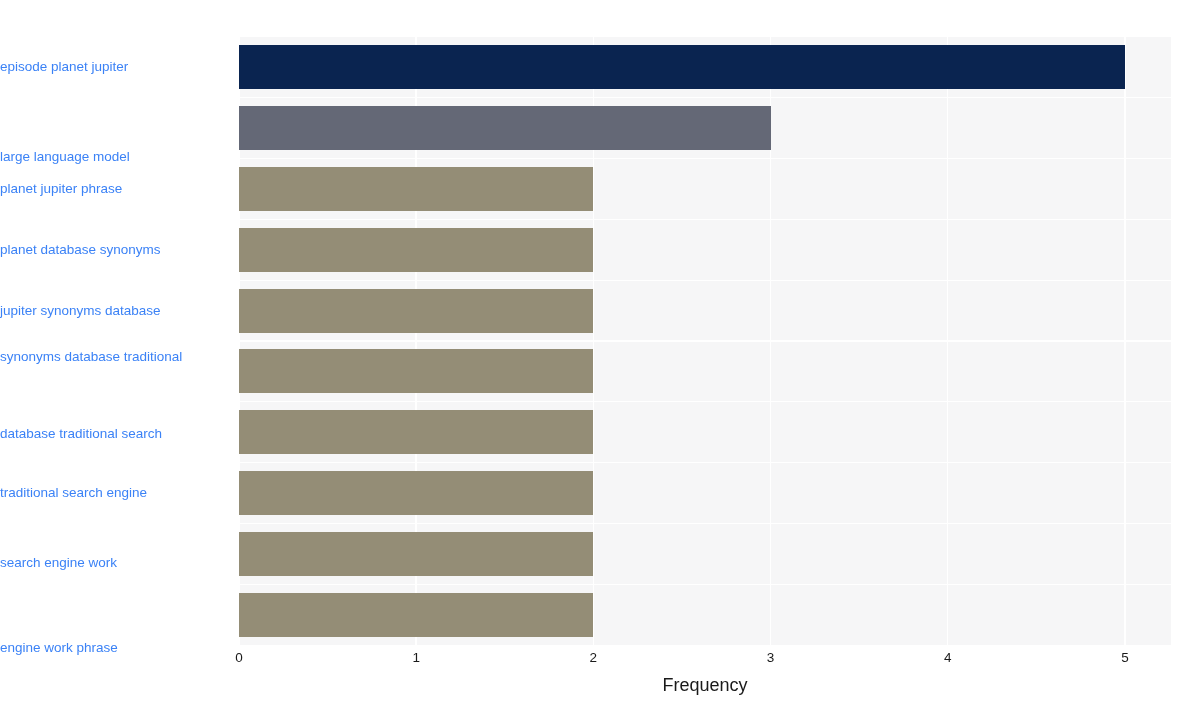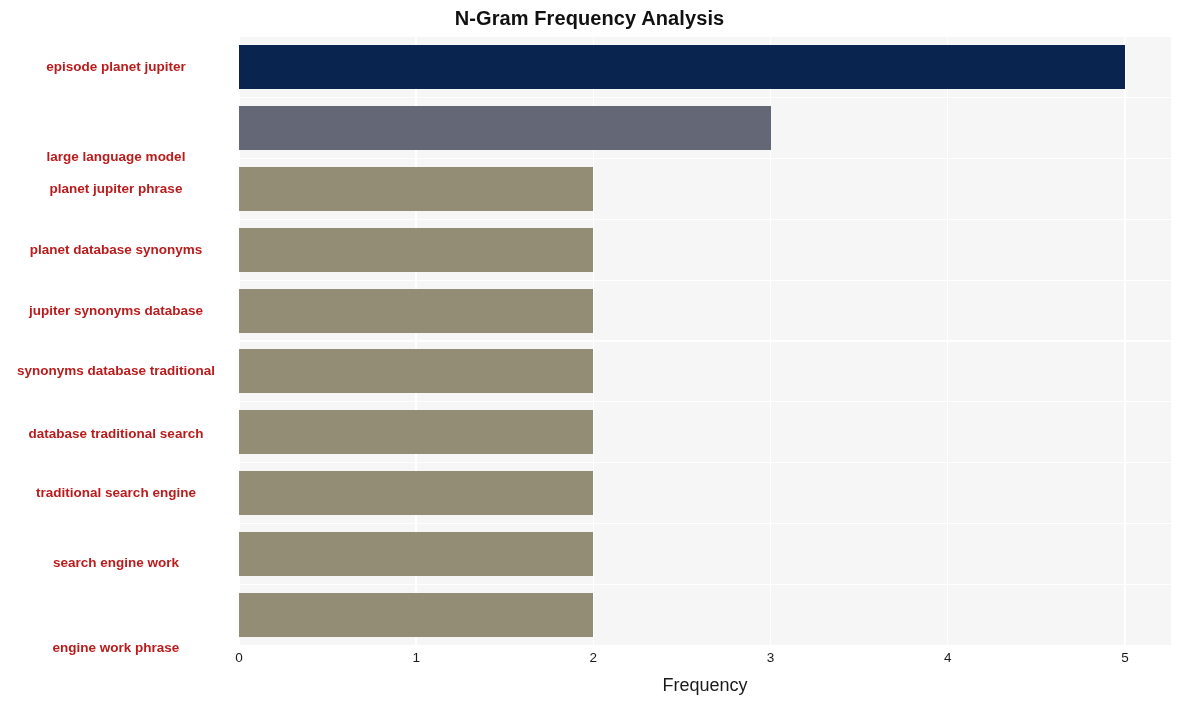--- a/index.html
+++ b/index.html
@@ -66,26 +66,25 @@
   
   .bar {
     position: absolute;
     left: 0;
   }
 
   
   .ytick {
     position: absolute;
     right: 1187px;     
-    text-align: center;
+    text-align: left;
     font-size: 13.5px;
-    color: #b91c1c;
+    color: #3b82f6;
     white-space: nowrap;
     line-height: 1;
-    font-weight: bold;
   }
   #y-tick-layer {
     position: absolute;
     left: 0;
     top: 0;
     width: 232px;
     height: 701px;
   }
   #y-tick-layer .ytick {
     right: 0;
@@ -123,21 +122,20 @@
     font-size: 18px;
     color: #1a1a1a;
     white-space: nowrap;
   }
 </style>
 </head>
 <body>
 
 <div id="figure">
 
-  <div id="chart-title">N-Gram Frequency Analysis</div>
 
   <div id="plot-area">
     <div id="grid-layer">
         <div class="gridline-v" style="left: -0.7px; background: rgb(255, 255, 255);"></div>
         <div class="gridline-v" style="left: 176.486px; background: rgb(255, 255, 255);"></div>
         <div class="gridline-v" style="left: 353.673px; background: rgb(255, 255, 255);"></div>
         <div class="gridline-v" style="left: 530.859px; background: rgb(255, 255, 255);"></div>
         <div class="gridline-v" style="left: 708.045px; background: rgb(255, 255, 255);"></div>
         <div class="gridline-v" style="left: 885.232px; background: rgb(255, 255, 255);"></div>
         <div class="gridline-h" style="top: 60.1px; background: rgb(255, 255, 255);"></div>
@@ -163,21 +161,21 @@
         <div class="bar" title="engine work phrase: 2" style="top: 555.6px; height: 44px; width: 354.373px; background: rgb(148, 141, 118);"></div>
       </div>
   </div>
 
   <div id="y-tick-layer">
       <div class="ytick" style="top: 60.4px;">episode planet jupiter</div>
       <div class="ytick" style="top: 121.2px; margin-top: 29px;">large language model</div>
       <div class="ytick" style="top: 182px;">planet jupiter phrase</div>
       <div class="ytick" style="top: 242.8px;">planet database synonyms</div>
       <div class="ytick" style="top: 303.6px;">jupiter synonyms database</div>
-      <div class="ytick" style="top: 364px; margin-left: 43px;">synonyms database traditional</div>
+      <div class="ytick" style="top: 350px; margin-left: 43px;">synonyms database traditional</div>
       <div class="ytick" style="top: 427px;">database traditional search</div>
       <div class="ytick" style="top: 486px;">traditional search engine</div>
       <div class="ytick" style="top: 556px;">search engine work</div>
       <div class="ytick" style="top: 607.6px; margin-top: 33px;">engine work phrase</div>
     </div>
   <div id="x-tick-layer">
       <div class="xtick" style="left: 239px;">0</div>
       <div class="xtick" style="left: 416.186px;">1</div>
       <div class="xtick" style="left: 593.373px;">2</div>
       <div class="xtick" style="left: 770.559px;">3</div>

